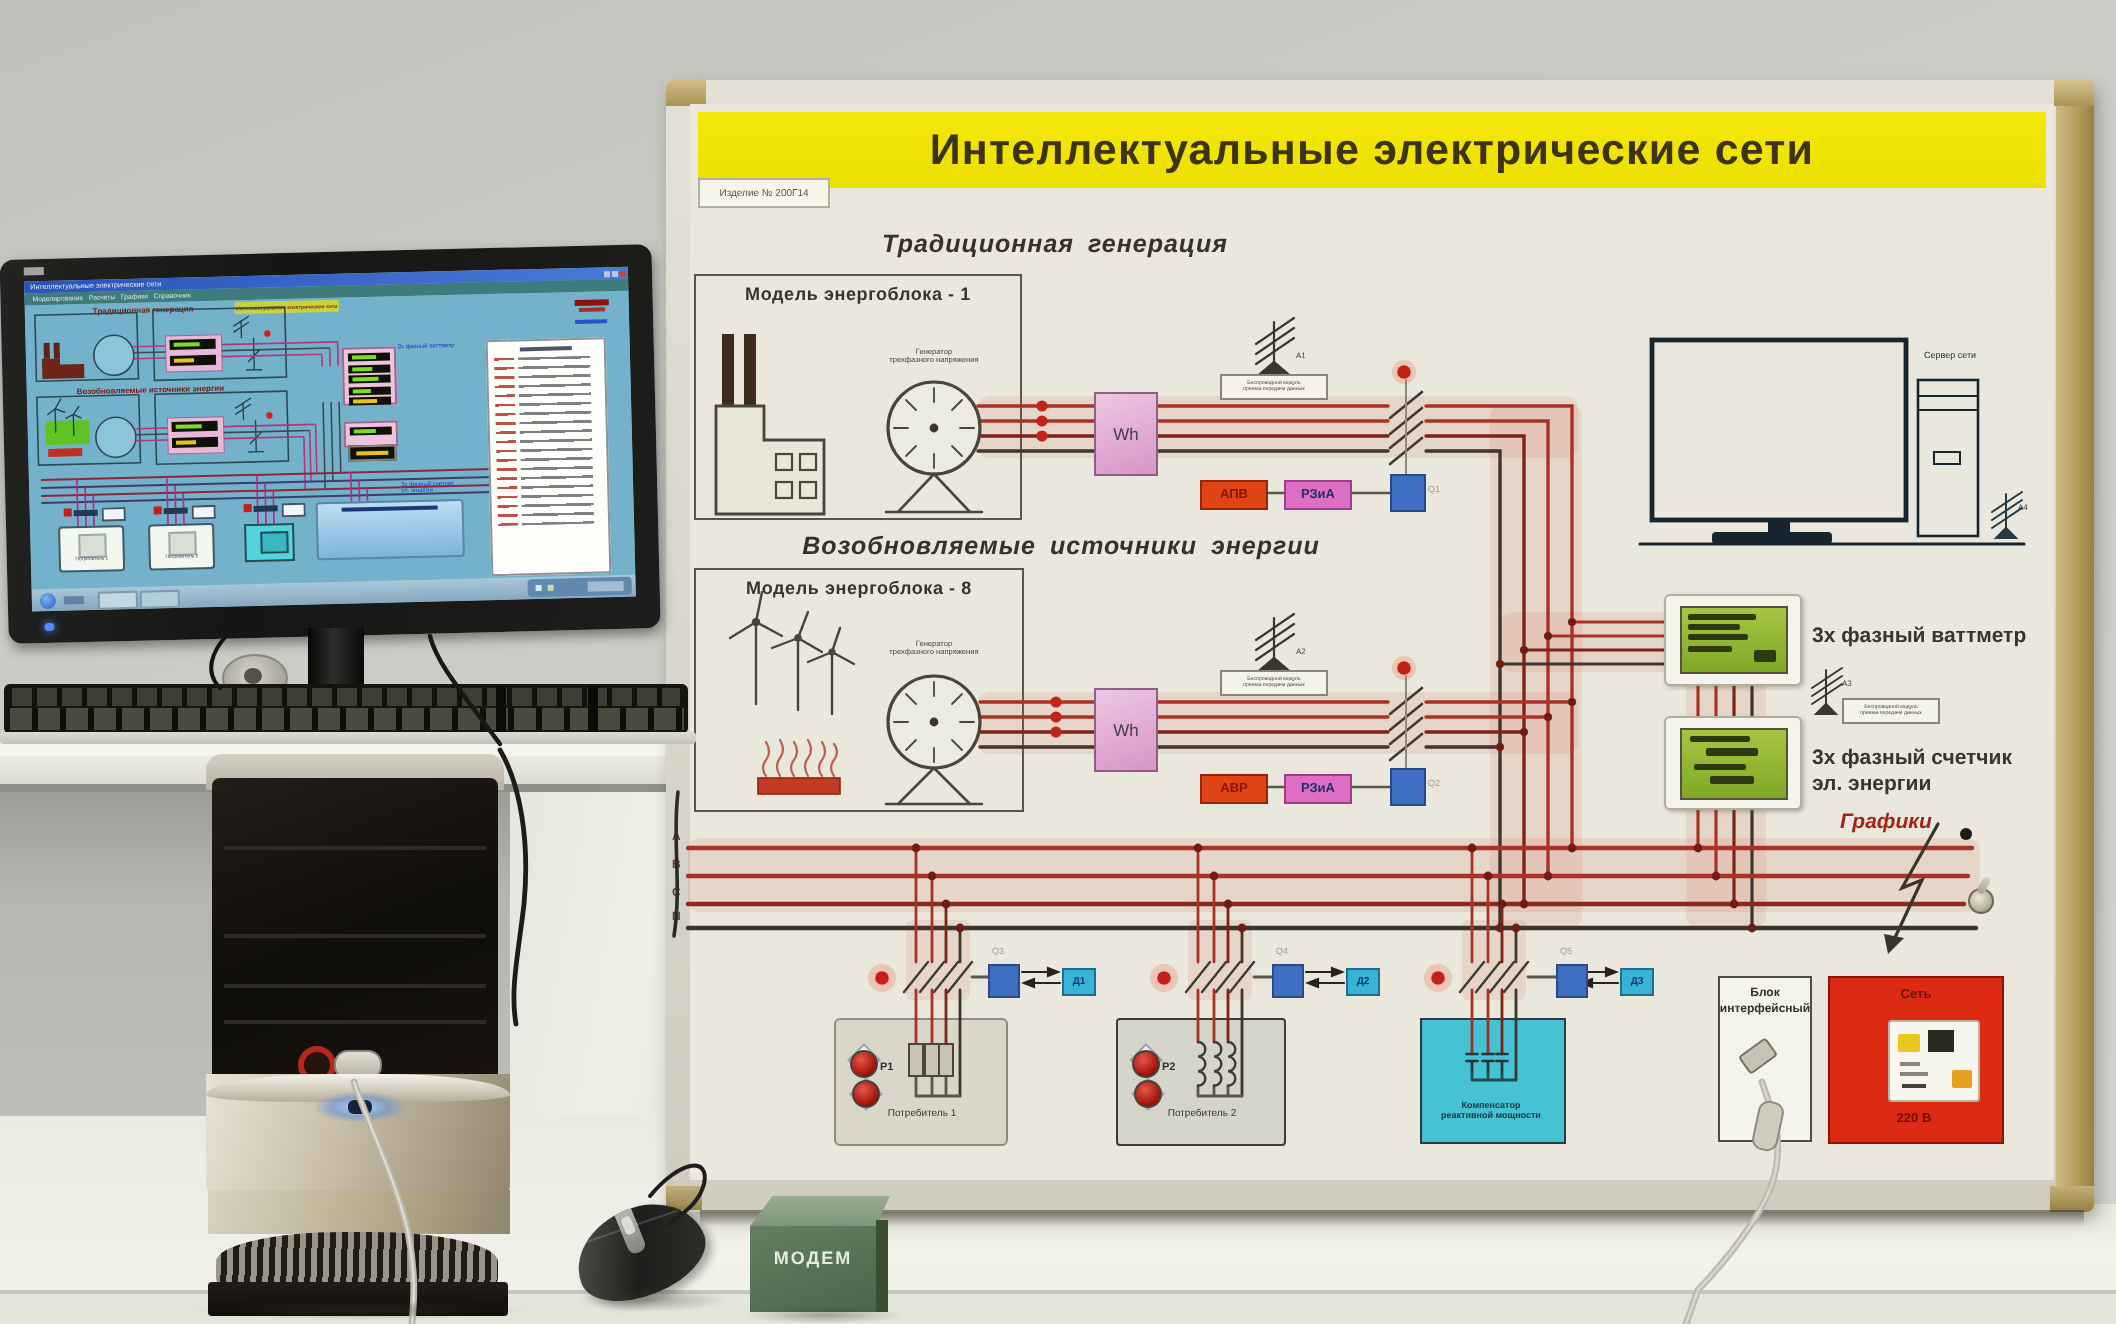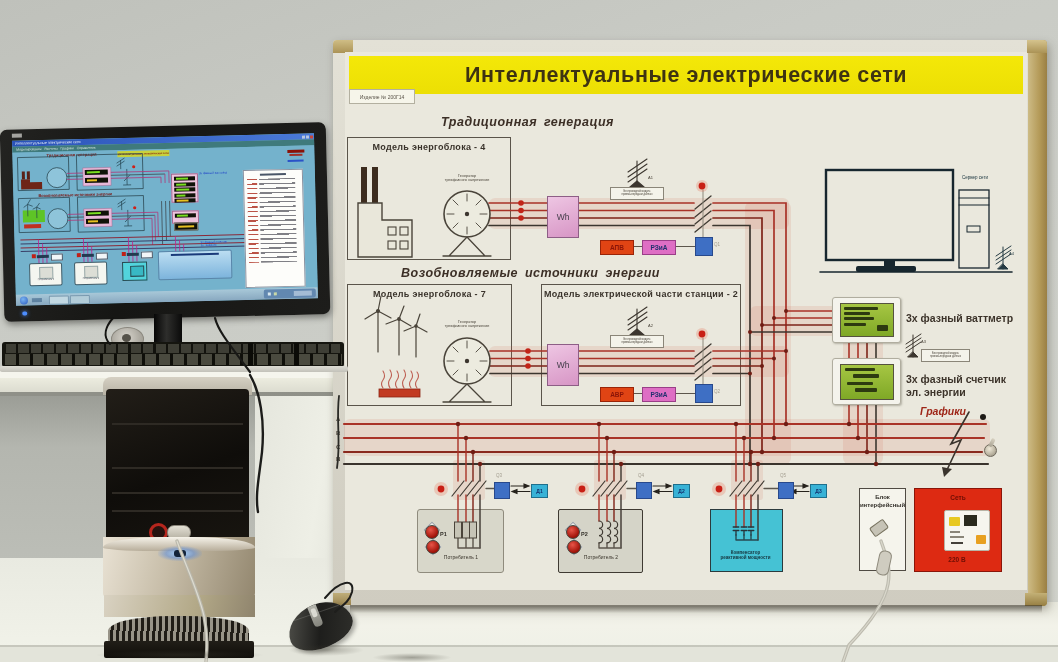--- a/index.html
+++ b/index.html
@@ -50,27 +50,24 @@
     <span style="font-size:21.5px;font-weight:bold;color:#3e3312;letter-spacing:.6px;">Интеллектуальные  электрические  сети</span>
   </div>
   <div class="abs ctr" style="left:349px;top:89px;width:64px;height:13px;background:#f6f5ea;border:1px solid #b3b0a0;">
     <span style="font-size:5px;color:#5a544a;">Изделие № 200Г14</span>
   </div>
 
   <div class="abs ctr h-sec" style="left:420px;top:114px;width:215px;height:16px;">Традиционная генерация</div>
   <div class="abs ctr h-sec" style="left:393px;top:265px;width:275px;height:16px;">Возобновляемые источники энергии</div>
 
   <div class="abs boxline" style="left:347px;top:137px;width:162px;height:121px;">
-    <div class="ctr boxtitle" style="margin-top:4px;">Модель энергоблока - 4</div>
+    <div class="ctr boxtitle" style="margin-top:4px;">Модель энергоблока - 1</div>
   </div>
   <div class="abs boxline" style="left:347px;top:284px;width:163px;height:120px;">
-    <div class="ctr boxtitle" style="margin-top:4px;">Модель энергоблока - 7</div>
-  </div>
-  <div class="abs boxline" style="left:541px;top:284px;width:198px;height:120px;">
-    <div class="ctr boxtitle" style="margin-top:4px;">Модель электрической части станции - 2</div>
+    <div class="ctr boxtitle" style="margin-top:4px;">Модель энергоблока - 8</div>
   </div>
 
   <div class="abs ctr tiny" style="left:432px;top:172px;width:70px;height:12px;font-size:3.8px;flex-direction:column;">
     <span>Генератор</span>
     <span>трехфазного напряжения</span>
   </div>
   <div class="abs ctr tiny" style="left:432px;top:318px;width:70px;height:12px;font-size:3.8px;flex-direction:column;">
     <span>Генератор</span>
     <span>трехфазного напряжения</span>
   </div>
@@ -699,20 +696,26 @@
   </div>
 
   <div class="abs" style="left:283px;top:596px;width:78px;height:62px;">
     <div class="abs" style="left:4px;top:8px;width:66px;height:44px;border-radius:52% 48% 50% 50%/60% 60% 42% 42%;transform:rotate(-22deg);background:linear-gradient(115deg,#565650,#1e1e1c 50%,#30302c);box-shadow:2px 3px 4px rgba(50,50,45,.4);overflow:hidden;">
       <div class="abs" style="left:28px;top:0;width:9px;height:22px;border-radius:0 0 4px 4px;background:linear-gradient(#b5b5ad,#84847c);"></div>
       <div class="abs" style="left:30px;top:3px;width:5px;height:9px;border-radius:2px;background:#dcdcd4;"></div>
       <div class="abs" style="left:8px;top:8px;width:50px;height:1px;background:rgba(200,200,195,.22);transform:rotate(3deg);"></div>
     </div>
   </div>
 
+  <div class="abs" style="left:374px;top:596px;width:72px;height:62px;">
+    <div class="abs" style="left:1px;top:2px;width:70px;height:15px;background:linear-gradient(#9aad93,#7e957c);clip-path:polygon(16% 0,100% 0,90% 100%,0% 100%);"></div>
+    <div class="abs" style="left:1px;top:17px;width:63px;height:43px;background:linear-gradient(160deg,#647f62,#4c654c);"></div>
+    <div class="abs" style="left:64px;top:14px;width:6px;height:46px;background:#3a4e34;"></div>
+    <div class="abs ctr" style="left:1px;top:26px;width:63px;height:14px;font-size:9px;font-weight:bold;color:#e6ebdf;letter-spacing:1px;">МОДЕМ</div>
+  </div>
 
   <svg class="abs" width="1058" height="662" viewBox="0 0 1058 662" style="left:0;top:0;pointer-events:none;">
     <g fill="none" stroke-linecap="round">
 
       <path d="M215,318 C218,330 226,340 250,372" stroke="#181816" stroke-width="2.2"></path>
       <path d="M250,375 C260,392 265,420 262,452 C259,478 255,495 258,512" stroke="#1c1c1a" stroke-width="2.4"></path>
       <path d="M113,318 C106,326 102,336 110,344" stroke="#141412" stroke-width="2"></path>
 
       <path d="M339,396 C336,420 341,442 337,468" stroke="#2a2a26" stroke-width="1.8"></path>
 

